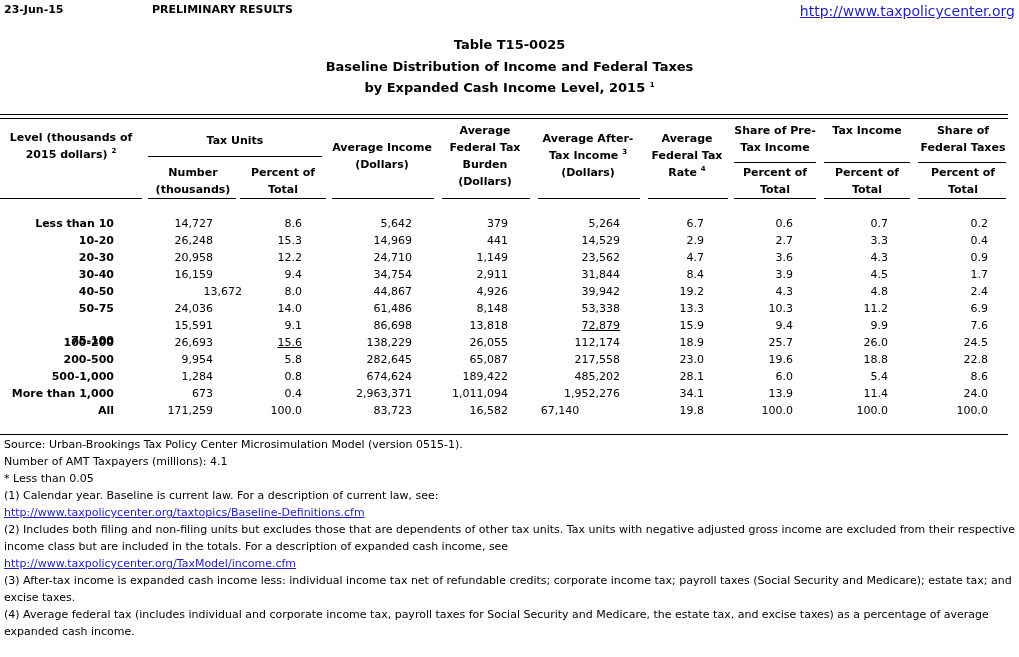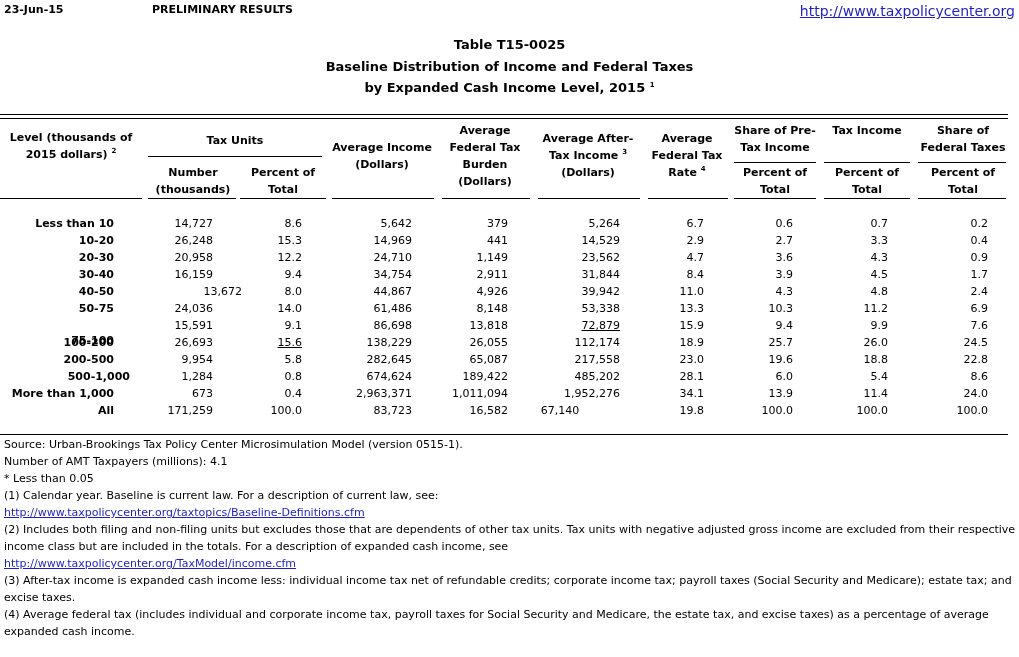--- a/index.html
+++ b/index.html
@@ -169,21 +169,21 @@
       <div class="cell" style="top: 268px; left: 768px; width: 120px;">4.5</div>
       <div class="cell" style="top: 268px; left: 868px; width: 120px;">1.7</div>
     </div>
     <div>
       <div class="rowlabel" style="top: 285px;">40-50</div>
       <div class="cell" style="top: 285px; left: 98px; width: 120px; margin-left: 24px;">13,672</div>
       <div class="cell" style="top: 285px; left: 182px; width: 120px;">8.0</div>
       <div class="cell" style="top: 285px; left: 292px; width: 120px;">44,867</div>
       <div class="cell" style="top: 285px; left: 388px; width: 120px; text-align: right;">4,926</div>
       <div class="cell" style="top: 285px; left: 500px; width: 120px;">39,942</div>
-      <div class="cell" style="top: 285px; left: 584px; width: 120px;">11.0</div>
+      <div class="cell" style="top: 285px; left: 584px; width: 120px;">19.2</div>
       <div class="cell" style="top: 285px; left: 673px; width: 120px;">4.3</div>
       <div class="cell" style="top: 285px; left: 768px; width: 120px;">4.8</div>
       <div class="cell" style="top: 285px; left: 868px; width: 120px;">2.4</div>
     </div>
     <div>
       <div class="rowlabel" style="top: 302px;">50-75</div>
       <div class="cell" style="top: 302px; left: 93px; width: 120px;">24,036</div>
       <div class="cell" style="top: 302px; left: 182px; width: 120px;">14.0</div>
       <div class="cell" style="top: 302px; left: 292px; width: 120px;">61,486</div>
       <div class="cell" style="top: 302px; left: 388px; width: 120px;">8,148</div>
@@ -223,21 +223,21 @@
       <div class="cell" style="top: 353px; left: 182px; width: 120px;">5.8</div>
       <div class="cell" style="top: 353px; left: 292px; width: 120px;">282,645</div>
       <div class="cell" style="top: 353px; left: 388px; width: 120px;">65,087</div>
       <div class="cell" style="top: 353px; left: 500px; width: 120px;">217,558</div>
       <div class="cell" style="top: 353px; left: 584px; width: 120px;">23.0</div>
       <div class="cell" style="top: 353px; left: 673px; width: 120px;">19.6</div>
       <div class="cell" style="top: 353px; left: 768px; width: 120px;">18.8</div>
       <div class="cell" style="top: 353px; left: 868px; width: 120px;">22.8</div>
     </div>
     <div>
-      <div class="rowlabel" style="top: 370px; margin-left: 16px;">500-1,000</div>
+      <div class="rowlabel" style="top: 370px;">500-1,000</div>
       <div class="cell" style="top: 370px; left: 93px; width: 120px;">1,284</div>
       <div class="cell" style="top: 370px; left: 182px; width: 120px;">0.8</div>
       <div class="cell" style="top: 370px; left: 292px; width: 120px;">674,624</div>
       <div class="cell" style="top: 370px; left: 388px; width: 120px;">189,422</div>
       <div class="cell" style="top: 370px; left: 500px; width: 120px;">485,202</div>
       <div class="cell" style="top: 370px; left: 584px; width: 120px;">28.1</div>
       <div class="cell" style="top: 370px; left: 673px; width: 120px;">6.0</div>
       <div class="cell" style="top: 370px; left: 768px; width: 120px;">5.4</div>
       <div class="cell" style="top: 370px; left: 868px; width: 120px;">8.6</div>
     </div>

